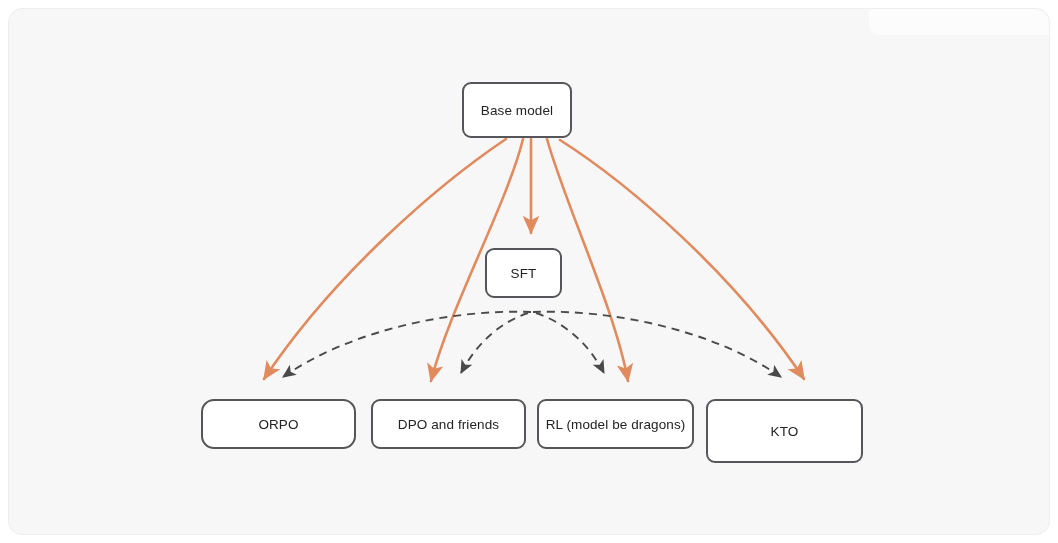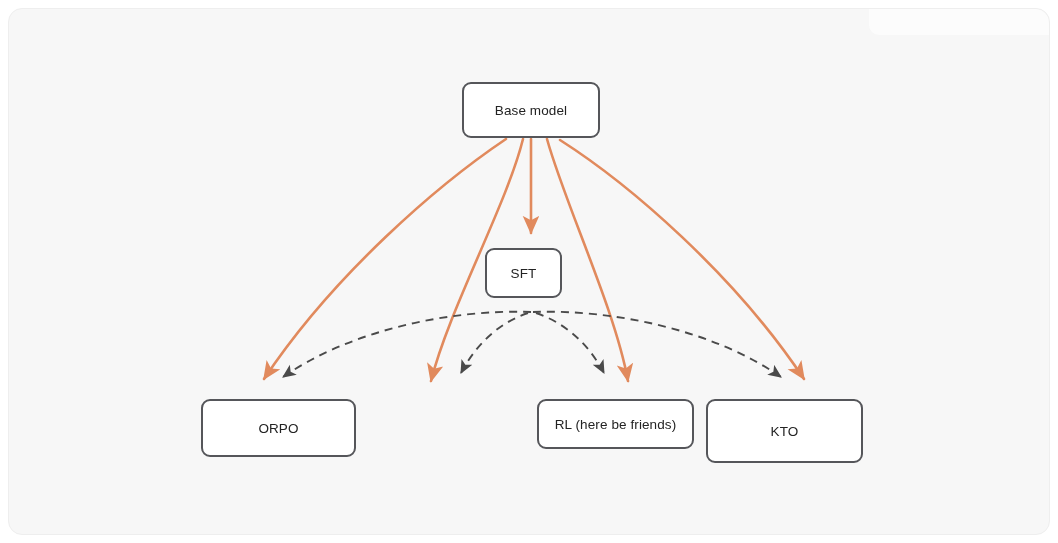--- a/index.html
+++ b/index.html
@@ -111,35 +111,38 @@
         <path d="M 522,303 C 440,300 340,322 274,368" fill="none" stroke="#4a4a4a" stroke-width="1.9" stroke-dasharray="8 6" stroke-linecap="butt" marker-end="url(#arrow-dark)"></path>
 
         <path d="M 519,304 C 495,312 470,330 452,364" fill="none" stroke="#4a4a4a" stroke-width="1.9" stroke-dasharray="8 6" stroke-linecap="butt" marker-end="url(#arrow-dark)"></path>
 
         <path d="M 527,304 C 551,312 577,330 595,364" fill="none" stroke="#4a4a4a" stroke-width="1.9" stroke-dasharray="8 6" stroke-linecap="butt" marker-end="url(#arrow-dark)"></path>
 
         <path d="M 524,303 C 606,300 706,322 772,368" fill="none" stroke="#4a4a4a" stroke-width="1.9" stroke-dasharray="8 6" stroke-linecap="butt" marker-end="url(#arrow-dark)"></path>
       </g>
     </svg>
 
-    <div class="node-box" style="left:453px; top:73px; width:138px; height:56px;">
+    <div class="node-box" style="left:453px; top:73px; width:110px; height:56px;">
       <span class="node-label">Base model</span>
     </div>
 
     <div class="node-box" style="left:476px; top:239px; width:77px; height:50px;">
       <span class="node-label">SFT</span>
     </div>
 
-    <div class="node-box" style="left:192px; top:390px; width:155px; height:58px;">
+    <div class="node-box" style="left:192px; top:390px; width:155px; height:50px;border-radius:13px;">
       <span class="node-label">ORPO</span>
     </div>
 
+    <div class="node-box" style="left:362px; top:390px; width:155px; height:50px;">
+      <span class="node-label">DPO and friends</span>
+    </div>
 
     <div class="node-box" style="left:528px; top:390px; width:157px; height:50px;">
-      <span class="node-label">RL (here be friends)</span>
+      <span class="node-label">RL (model be dragons)</span>
     </div>
 
     <div class="node-box" style="left:697px; top:390px; width:157px; height:64px;">
       <span class="node-label">KTO</span>
     </div>
 
   </div>
 </div>
 
 </body></html>

